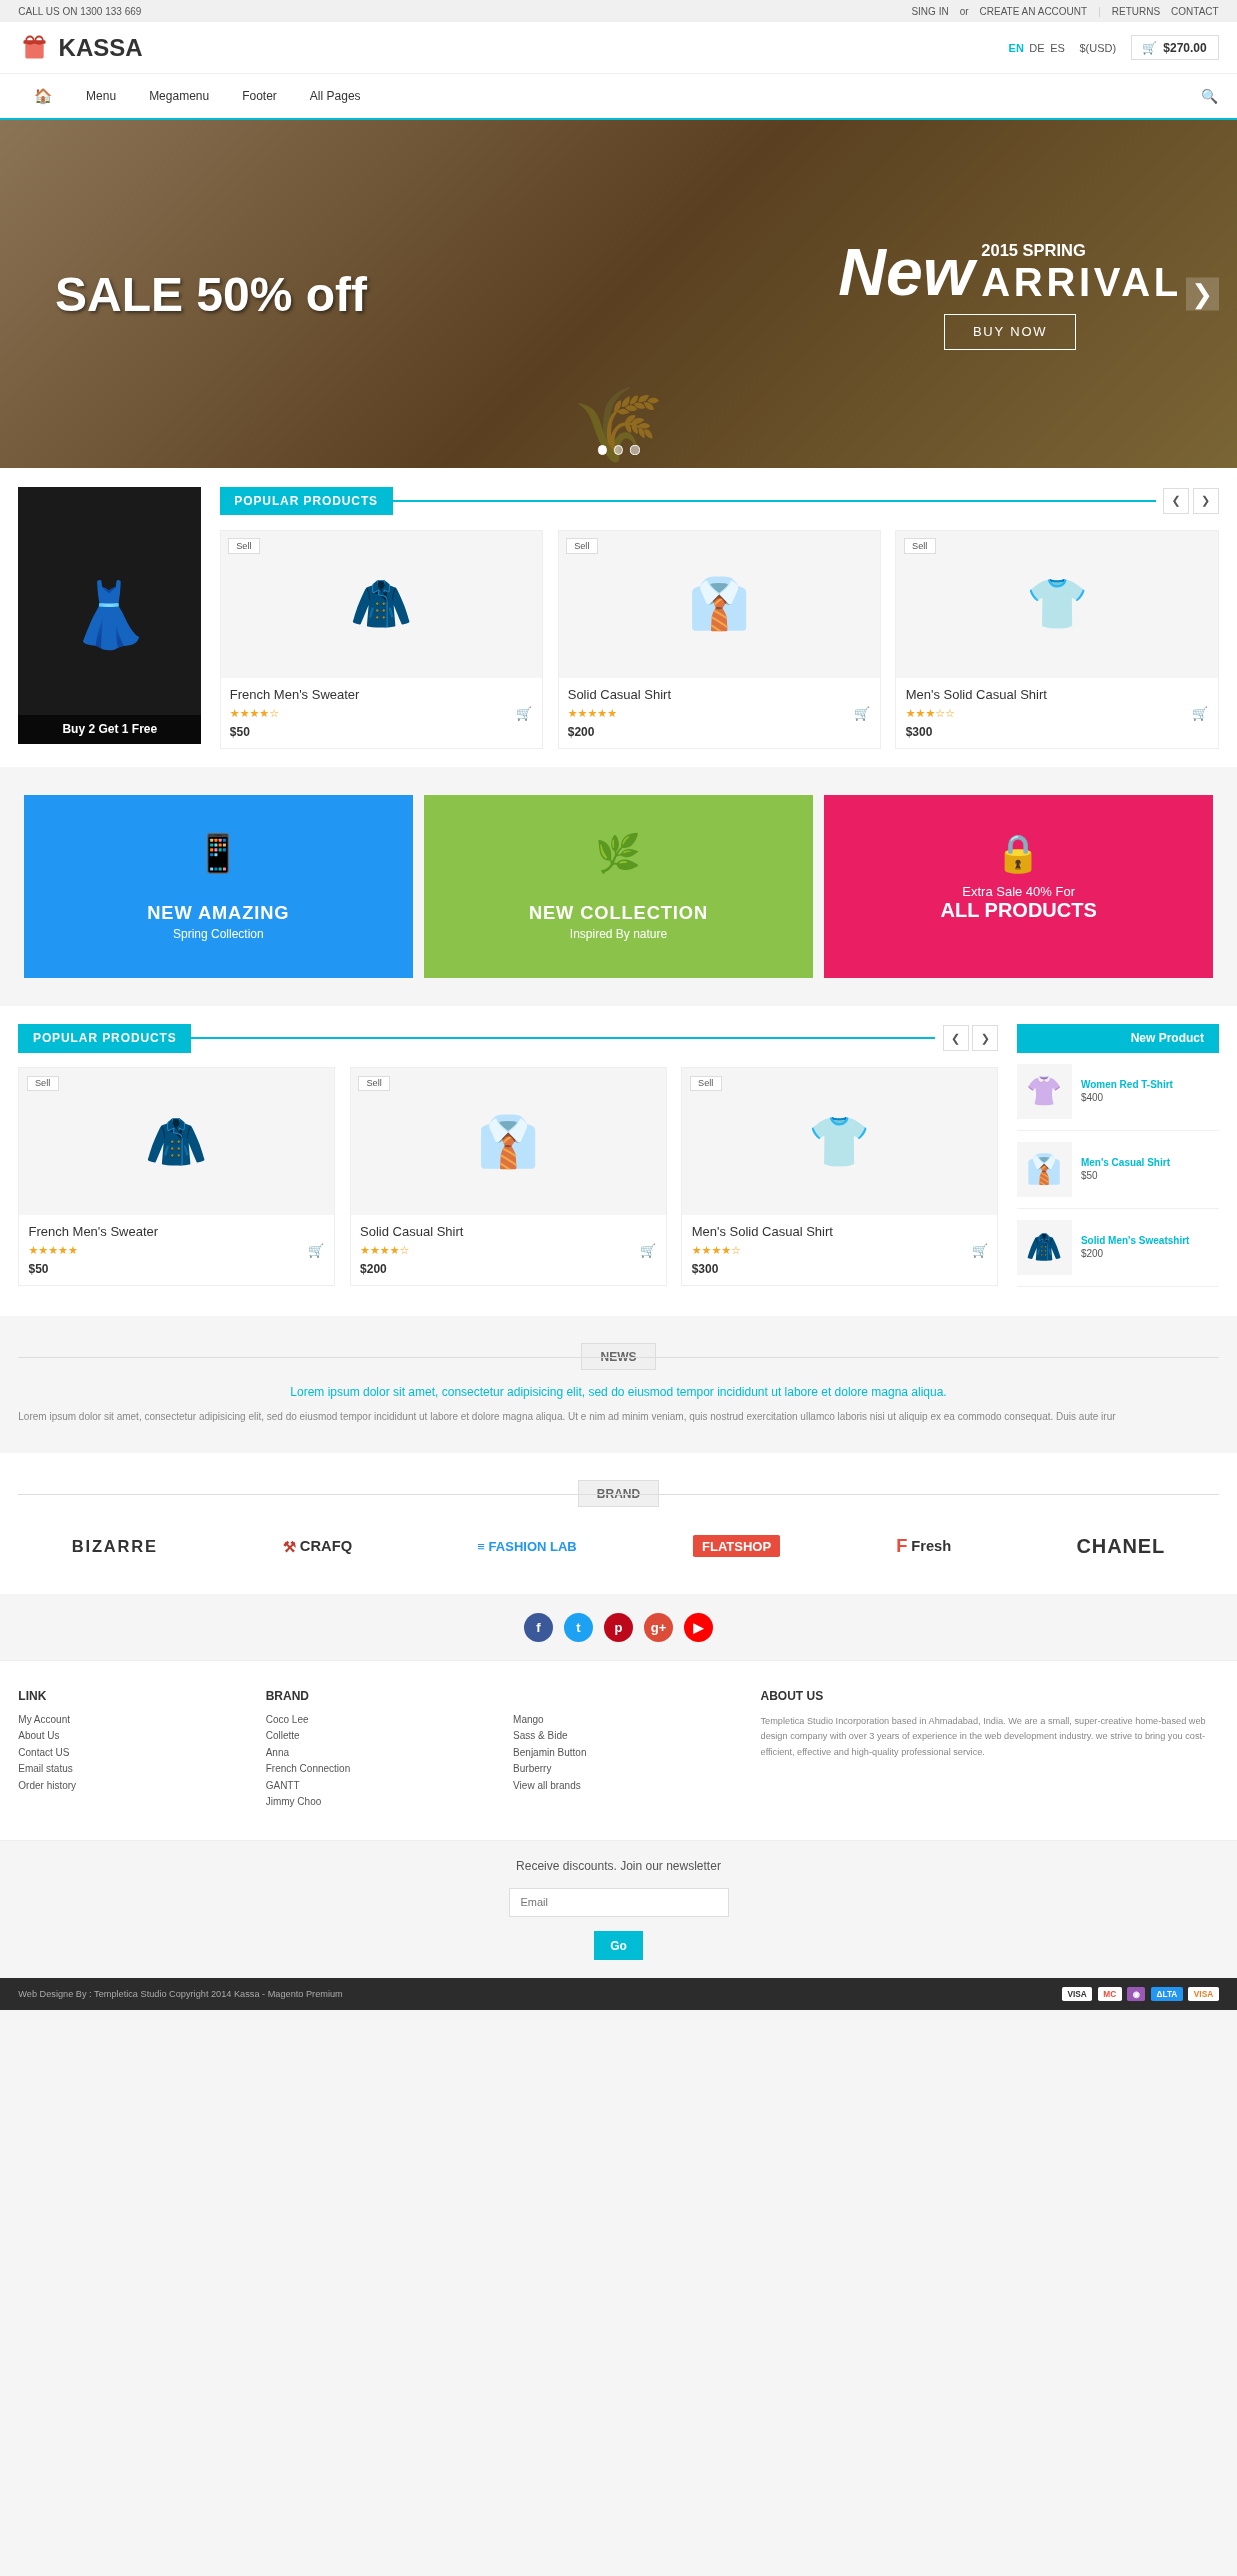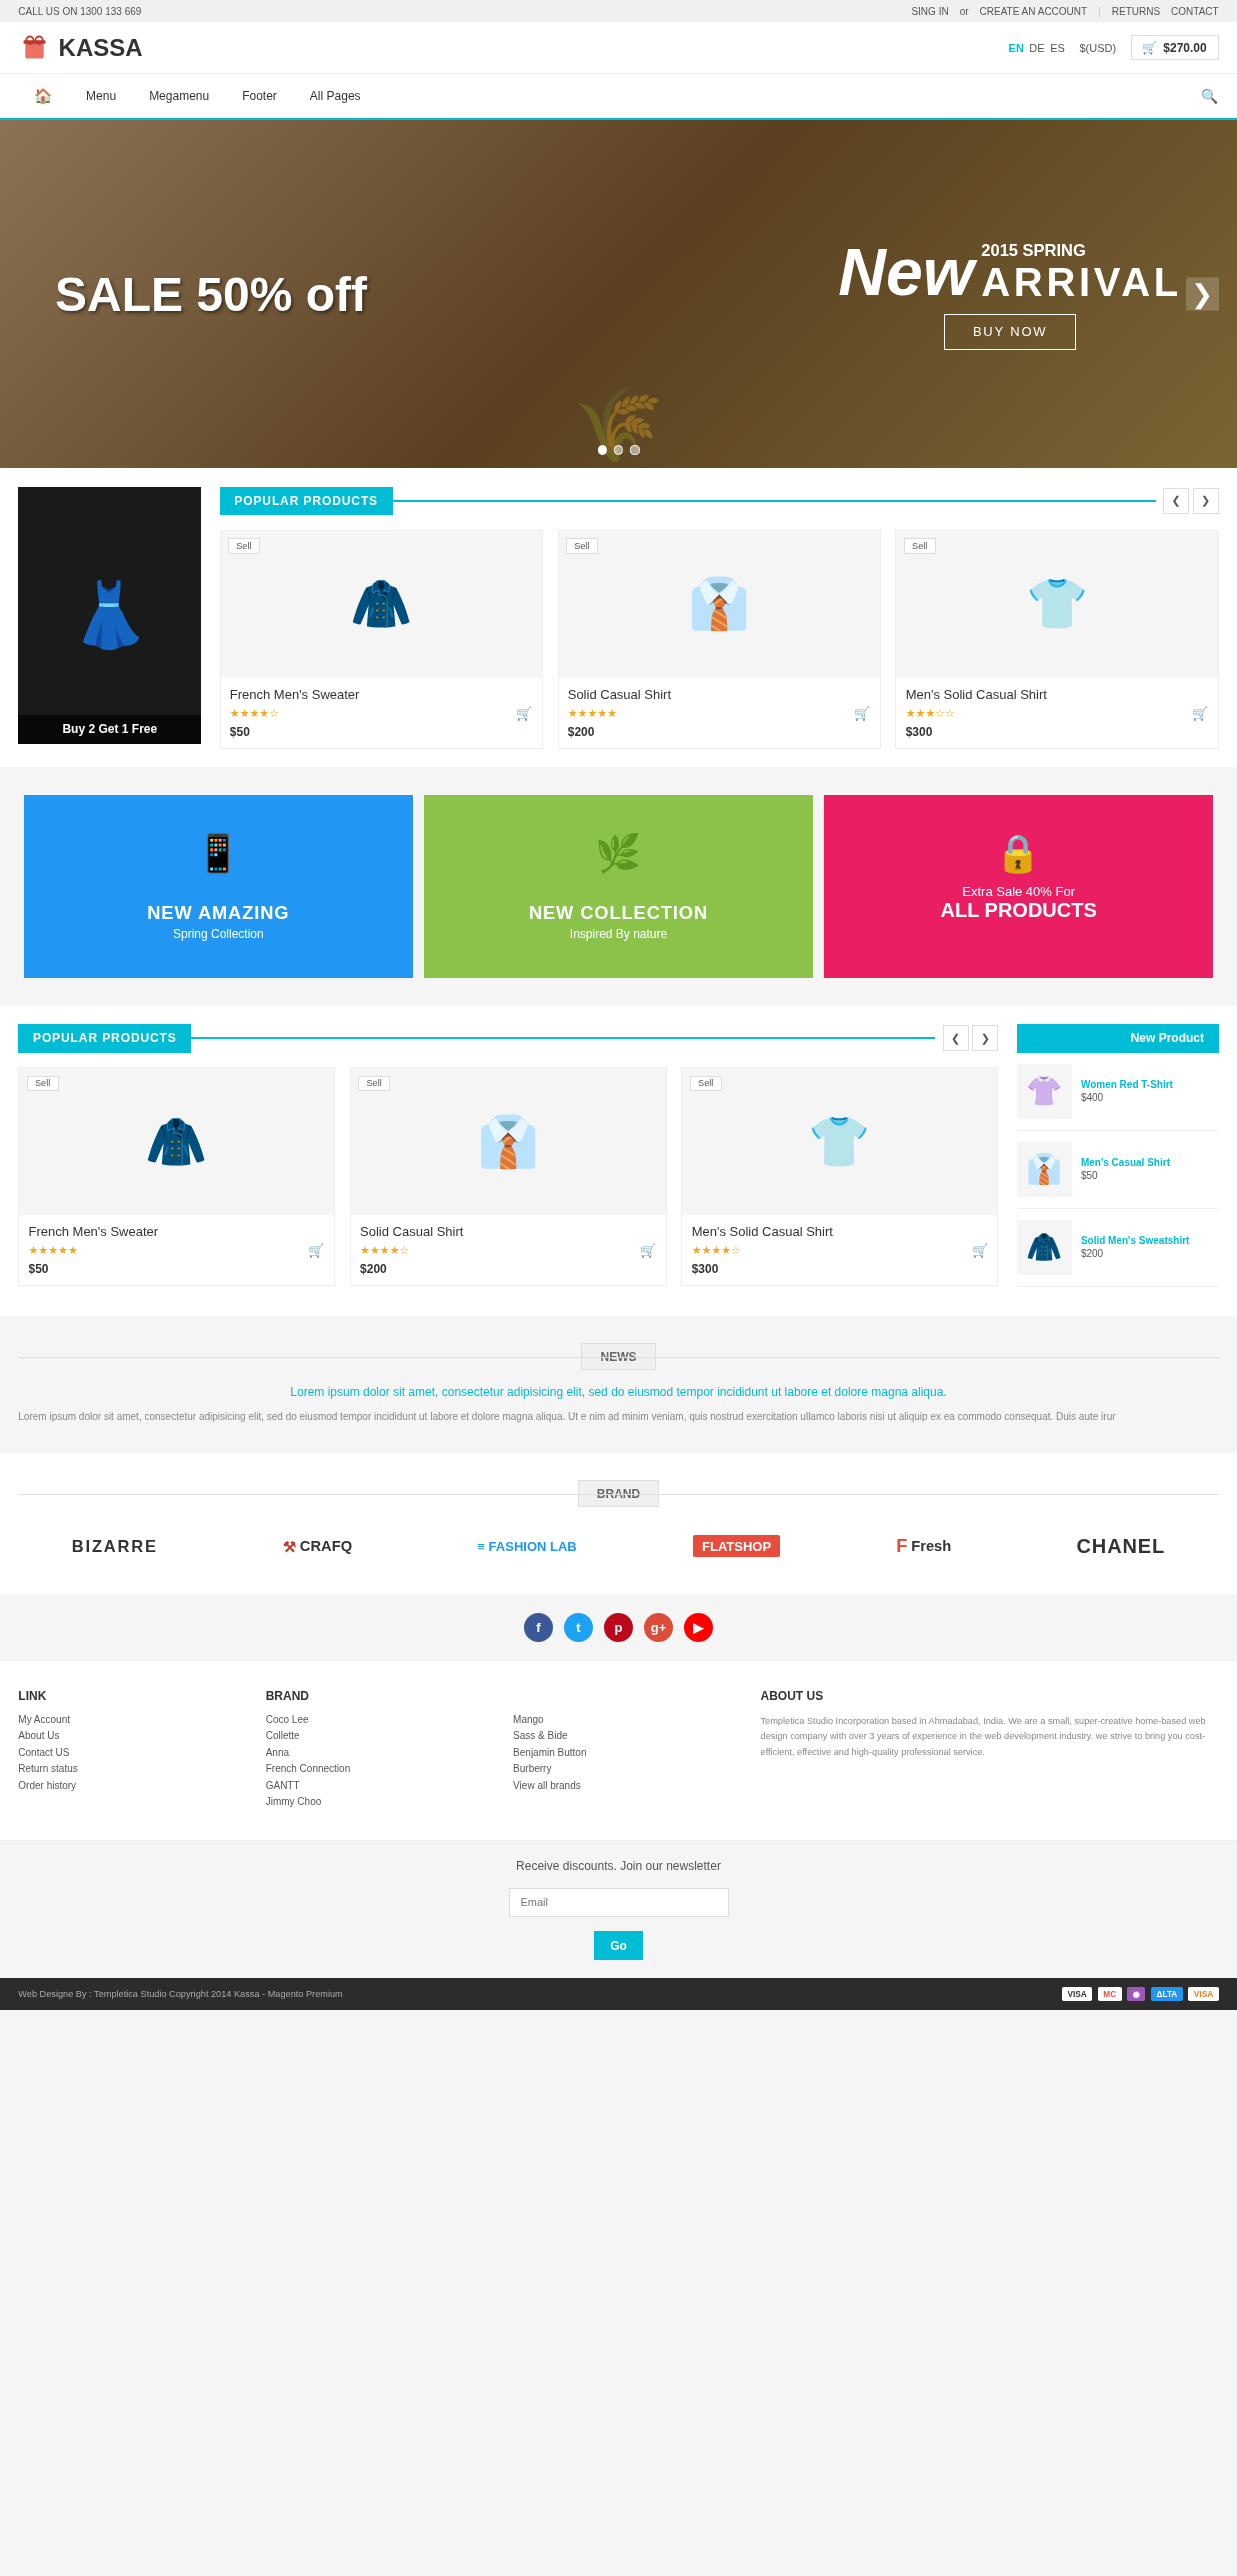--- a/index.html
+++ b/index.html
@@ -447,21 +447,21 @@
 </div>
 
 <div class="footer">
   <div class="footer-grid">
 
     <div class="footer-col">
       <div class="footer-title">Link</div>
       <a class="footer-link">My Account</a>
       <a class="footer-link">About Us</a>
       <a class="footer-link">Contact US</a>
-      <a class="footer-link">Return status</a>
+      <a class="footer-link">Email status</a>
       <a class="footer-link">Order history</a>
     </div>
 
     <div class="footer-col">
       <div class="footer-title">Brand</div>
       <a class="footer-link">Coco Lee</a>
       <a class="footer-link">Collette</a>
       <a class="footer-link">Anna</a>
       <a class="footer-link">French Connection</a>
       <a class="footer-link">GANTT</a>

